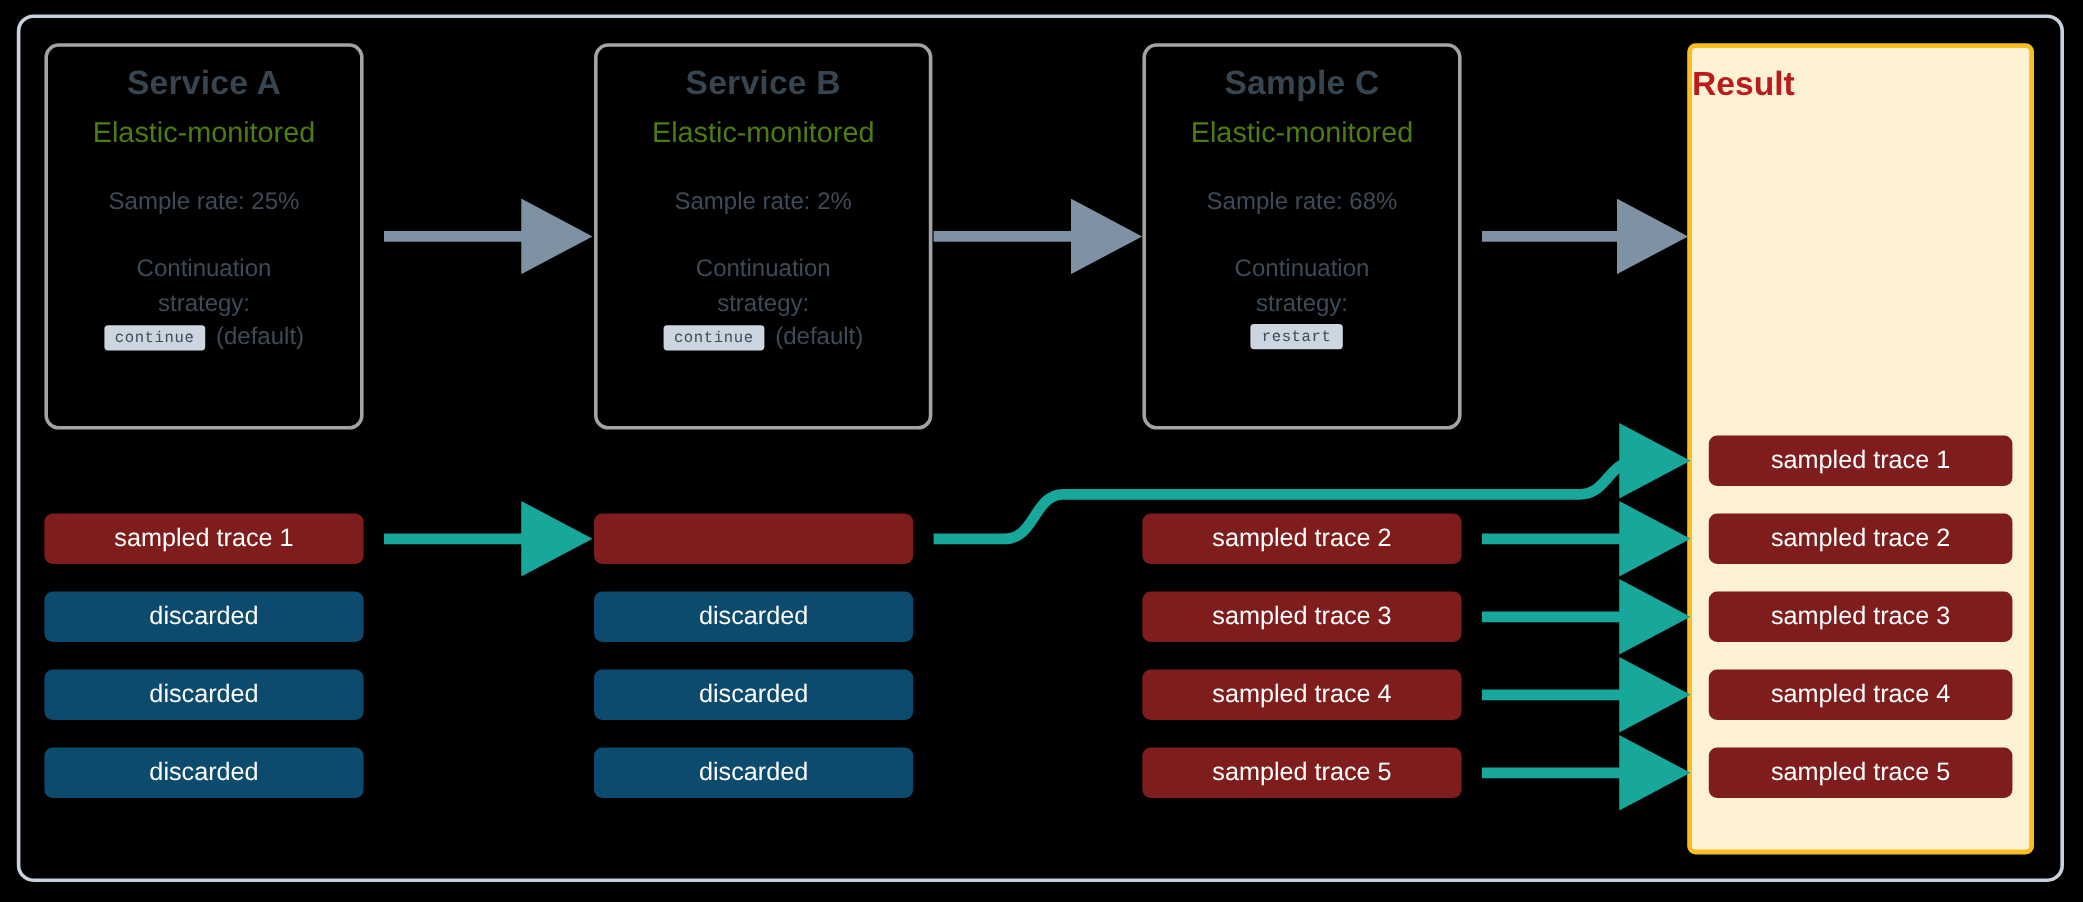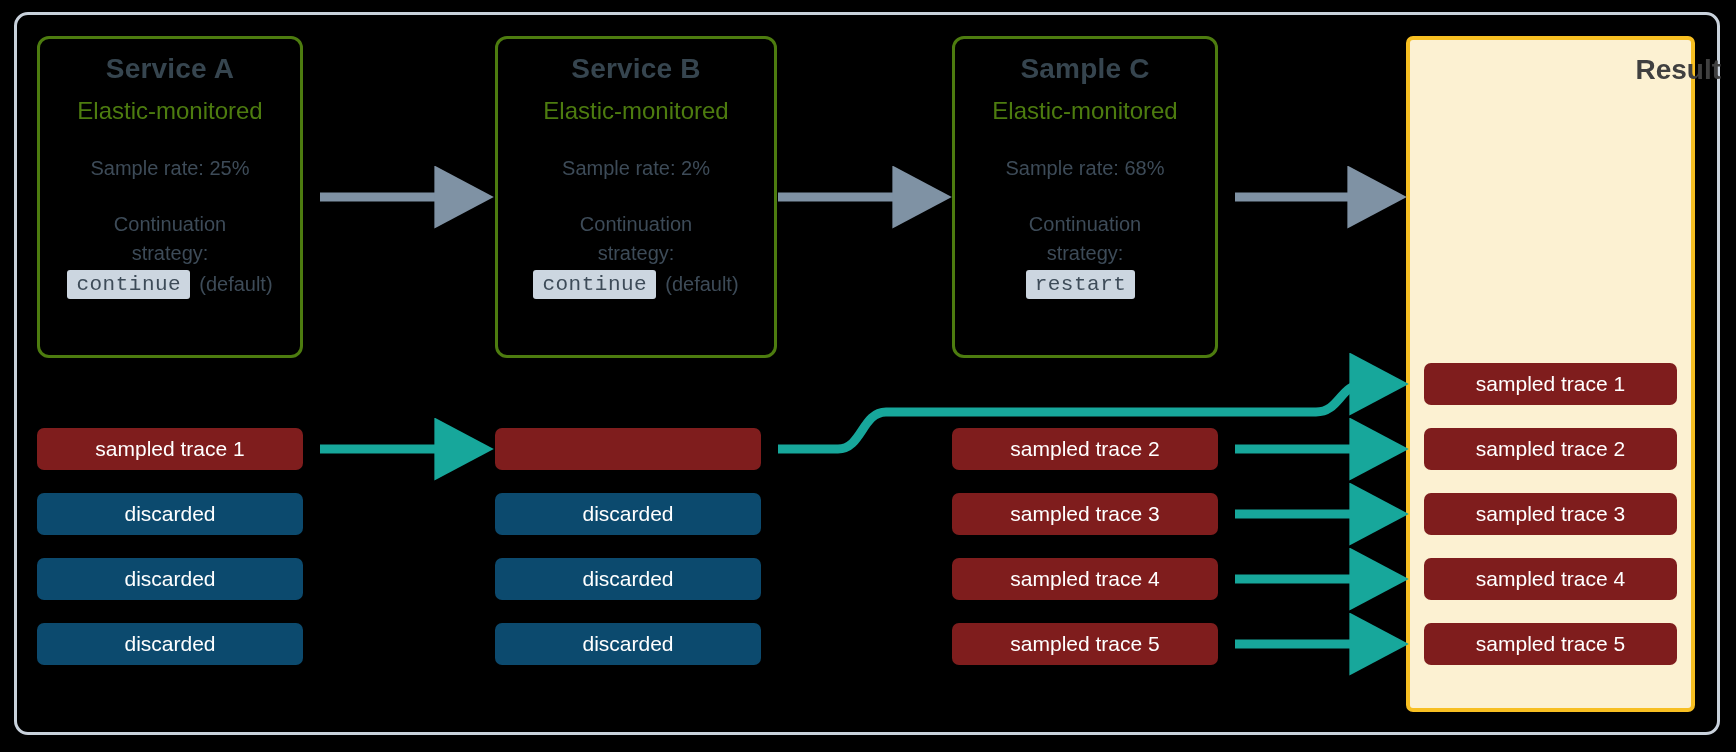--- a/index.html
+++ b/index.html
@@ -10,58 +10,58 @@
   
   .outer-frame{
     position:absolute;left:14px;top:12px;width:1706px;height:723px;
     border:3px solid #c9d2dc;border-radius:14px;box-sizing:border-box;
     pointer-events:none;
   }
 
   
   .svc-card{
     position:absolute;top:36px;height:322px;
-    border:3px solid #4d7c0f;border-radius:12px;box-sizing:border-box;
+    border:3px solid #a3a3a3;border-radius:12px;box-sizing:border-box;
     background:transparent;
     display:flex;flex-direction:column;align-items:center;
     padding-top:14px;
   }
   .svc-title{
     font-size:28px;font-weight:bold;color:#36454f;letter-spacing:.2px;
     margin:0 0 6px 0;
   }
   .svc-sub{font-size:24px;color:#4d7c0f;margin:6px 0 0 0;}
   .svc-rate{font-size:20px;color:#3d4b58;margin:32px 0 0 0;}
   .svc-cont-label{
     font-size:20px;color:#3d4b58;margin:30px 0 0 0;line-height:1.45;text-align:center;
   }
   .svc-strategy-row{
     display:flex;align-items:center;justify-content:center;gap:9px;
     margin-top:2px;
   }
   .code-chip{
     font-family:"Liberation Mono",monospace;
-    font-size:21px;color:#3d4b58;background:#ccd6e0;
+    font-size:13px;color:#3d4b58;background:#ccd6e0;
     padding:3px 9px;border-radius:3px;white-space:nowrap;letter-spacing:.5px;
   }
   .default-note{font-size:20px;color:#3d4b58;white-space:nowrap;}
 
   #card-a{left:37px;width:266px;}
   #card-b{left:495px;width:282px;}
   #card-c{left:952px;width:266px;}
 
   
   #result-panel{
     position:absolute;left:1406px;top:36px;width:289px;height:676px;
     background:#fcf1d2;border:4px solid #f7bf22;border-radius:7px;
     box-sizing:border-box;
   }
   #result-title{
-    position:absolute;left:0;top:14px;width:100%;text-align:right;
-    font-size:28px;font-weight:bold;color:#404040;padding-left:30px;
+    position:absolute;left:0;top:14px;width:100%;text-align:left;
+    font-size:28px;font-weight:bold;color:#b91c1c;
   }
 
   
   .bar{
     position:absolute;height:42px;border-radius:7px;
     display:flex;align-items:center;justify-content:center;
     color:#fff;font-size:21px;box-sizing:border-box;
   }
   .bar.teal{background:#7f1d1d;}
   .bar.red{background:#0c4a6e;}

